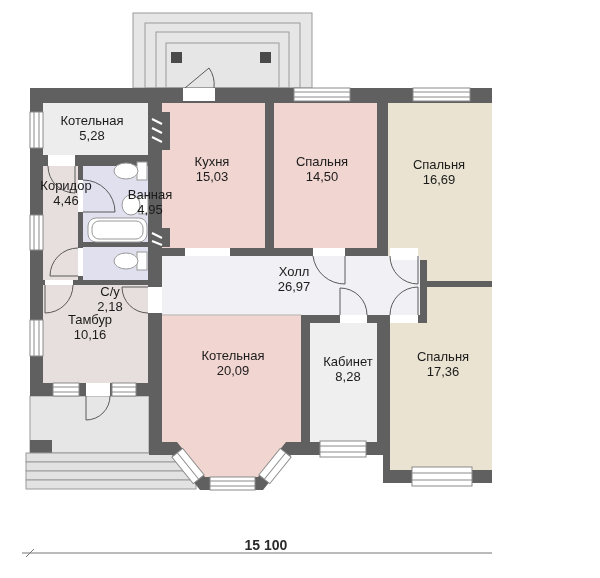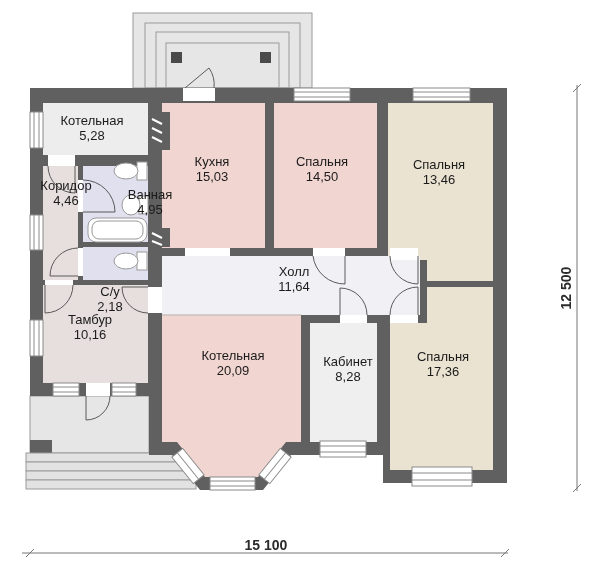--- a/index.html
+++ b/index.html
@@ -1,16 +1,16 @@
 <!DOCTYPE html>
 <html><head>
 <meta charset="utf-8">
 <style>
   html,body{margin:0;padding:0;background:#ffffff;}
-  #stage{position:relative;width:600px;height:578px;background:#ffffff;overflow:hidden;
+  #stage{position:relative;width:492px;height:578px;background:#ffffff;overflow:hidden;
          font-family:"Liberation Sans",sans-serif;}
   #plan-svg{position:absolute;left:0;top:0;}
   .room-label{position:absolute;transform:translate(-50%,-50%);text-align:center;
               font-size:13px;line-height:15px;color:#1b1b1b;white-space:nowrap;}
   .room-label .nm,.room-label .ar{display:block;}
   .dim-label{position:absolute;transform:translate(-50%,-50%);font-size:14px;font-weight:bold;
              color:#2a2a2a;white-space:nowrap;}
   .dim-label.vert{transform:translate(-50%,-50%) rotate(-90deg);}
   
   .wall{fill:#606060;}
@@ -203,25 +203,25 @@
 <div class="room-label" style="left:212px;top:169px;text-align:center;">
   <span class="nm">Кухня</span>
       <span class="ar">15,03</span>
     </div>
 <div class="room-label" style="left:322px;top:169px;">
   <span class="nm">Спальня</span>
       <span class="ar">14,50</span>
     </div>
 <div class="room-label" style="left:439px;top:172px;">
   <span class="nm">Спальня</span>
-      <span class="ar">13,46</span>
+      <span class="ar">16,69</span>
     </div>
 <div class="room-label" style="left:294px;top:279px;">
   <span class="nm">Холл</span>
-      <span class="ar">11,64</span>
+      <span class="ar">26,97</span>
     </div>
 <div class="room-label" style="left:233px;top:363px;">
   <span class="nm">Котельная</span>
       <span class="ar">20,09</span>
     </div>
 <div class="room-label" style="left:342px;top:369px;margin-left:6px;">
   <span class="nm">Кабинет</span>
       <span class="ar">8,28</span>
     </div>
 <div class="room-label" style="left:443px;top:364px;">

